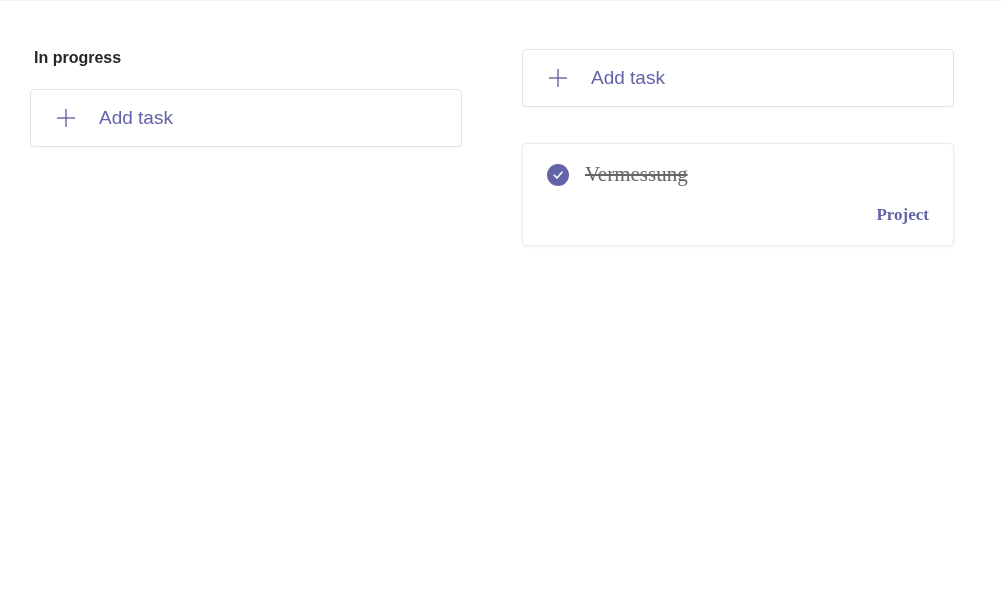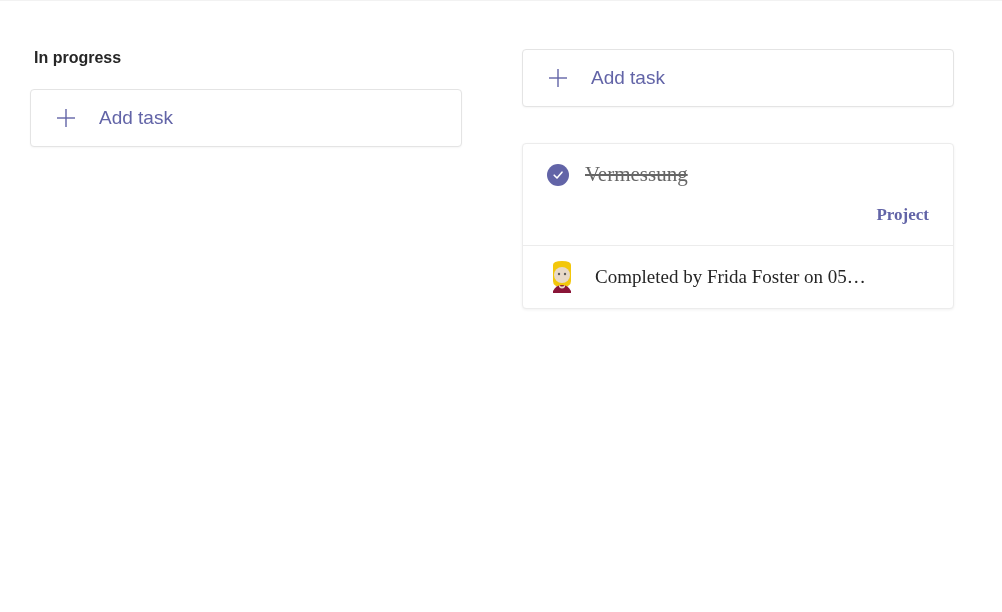--- a/index.html
+++ b/index.html
@@ -151,29 +151,16 @@
         <div class="task-title-row">
           <span class="check-circle">
             <svg width="12" height="12" viewBox="0 0 12 12">
               <polyline points="2.2,6.2 5,9 10,3.2" fill="none" stroke="#ffffff" stroke-width="1.6" stroke-linecap="round" stroke-linejoin="round"></polyline>
             </svg>
           </span>
           <span class="task-title">Vermessung</span>
         </div>
         <div class="project-label">Project</div>
       </div>
-      <div class="task-card-footer">
-        <span class="avatar">
-          <svg width="30" height="32" viewBox="0 0 30 32">
-            <path d="M6 4 Q6 0 15 0 Q24 0 24 4 L24 20 Q24 26 15 26 Q6 26 6 20 Z" fill="#f3c70b"></path>
-            <circle cx="15" cy="14" r="8" fill="#e8d9c8"></circle>
-            <circle cx="12" cy="13" r="1.2" fill="#5a5a5a"></circle>
-            <circle cx="18" cy="13" r="1.2" fill="#5a5a5a"></circle>
-            <path d="M6 30 Q9 24 15 24 Q21 24 24 30 L24 32 L6 32 Z" fill="#8a1538"></path>
-            <path d="M12 24 Q15 27 18 24 L18 26 Q15 29 12 26 Z" fill="#e8d9c8"></path>
-          </svg>
-        </span>
-        <span class="completed-by">Completed by Frida Foster on 05…</span>
-      </div>
     </div>
   </div>
 
 </div>
 
 </body></html>

